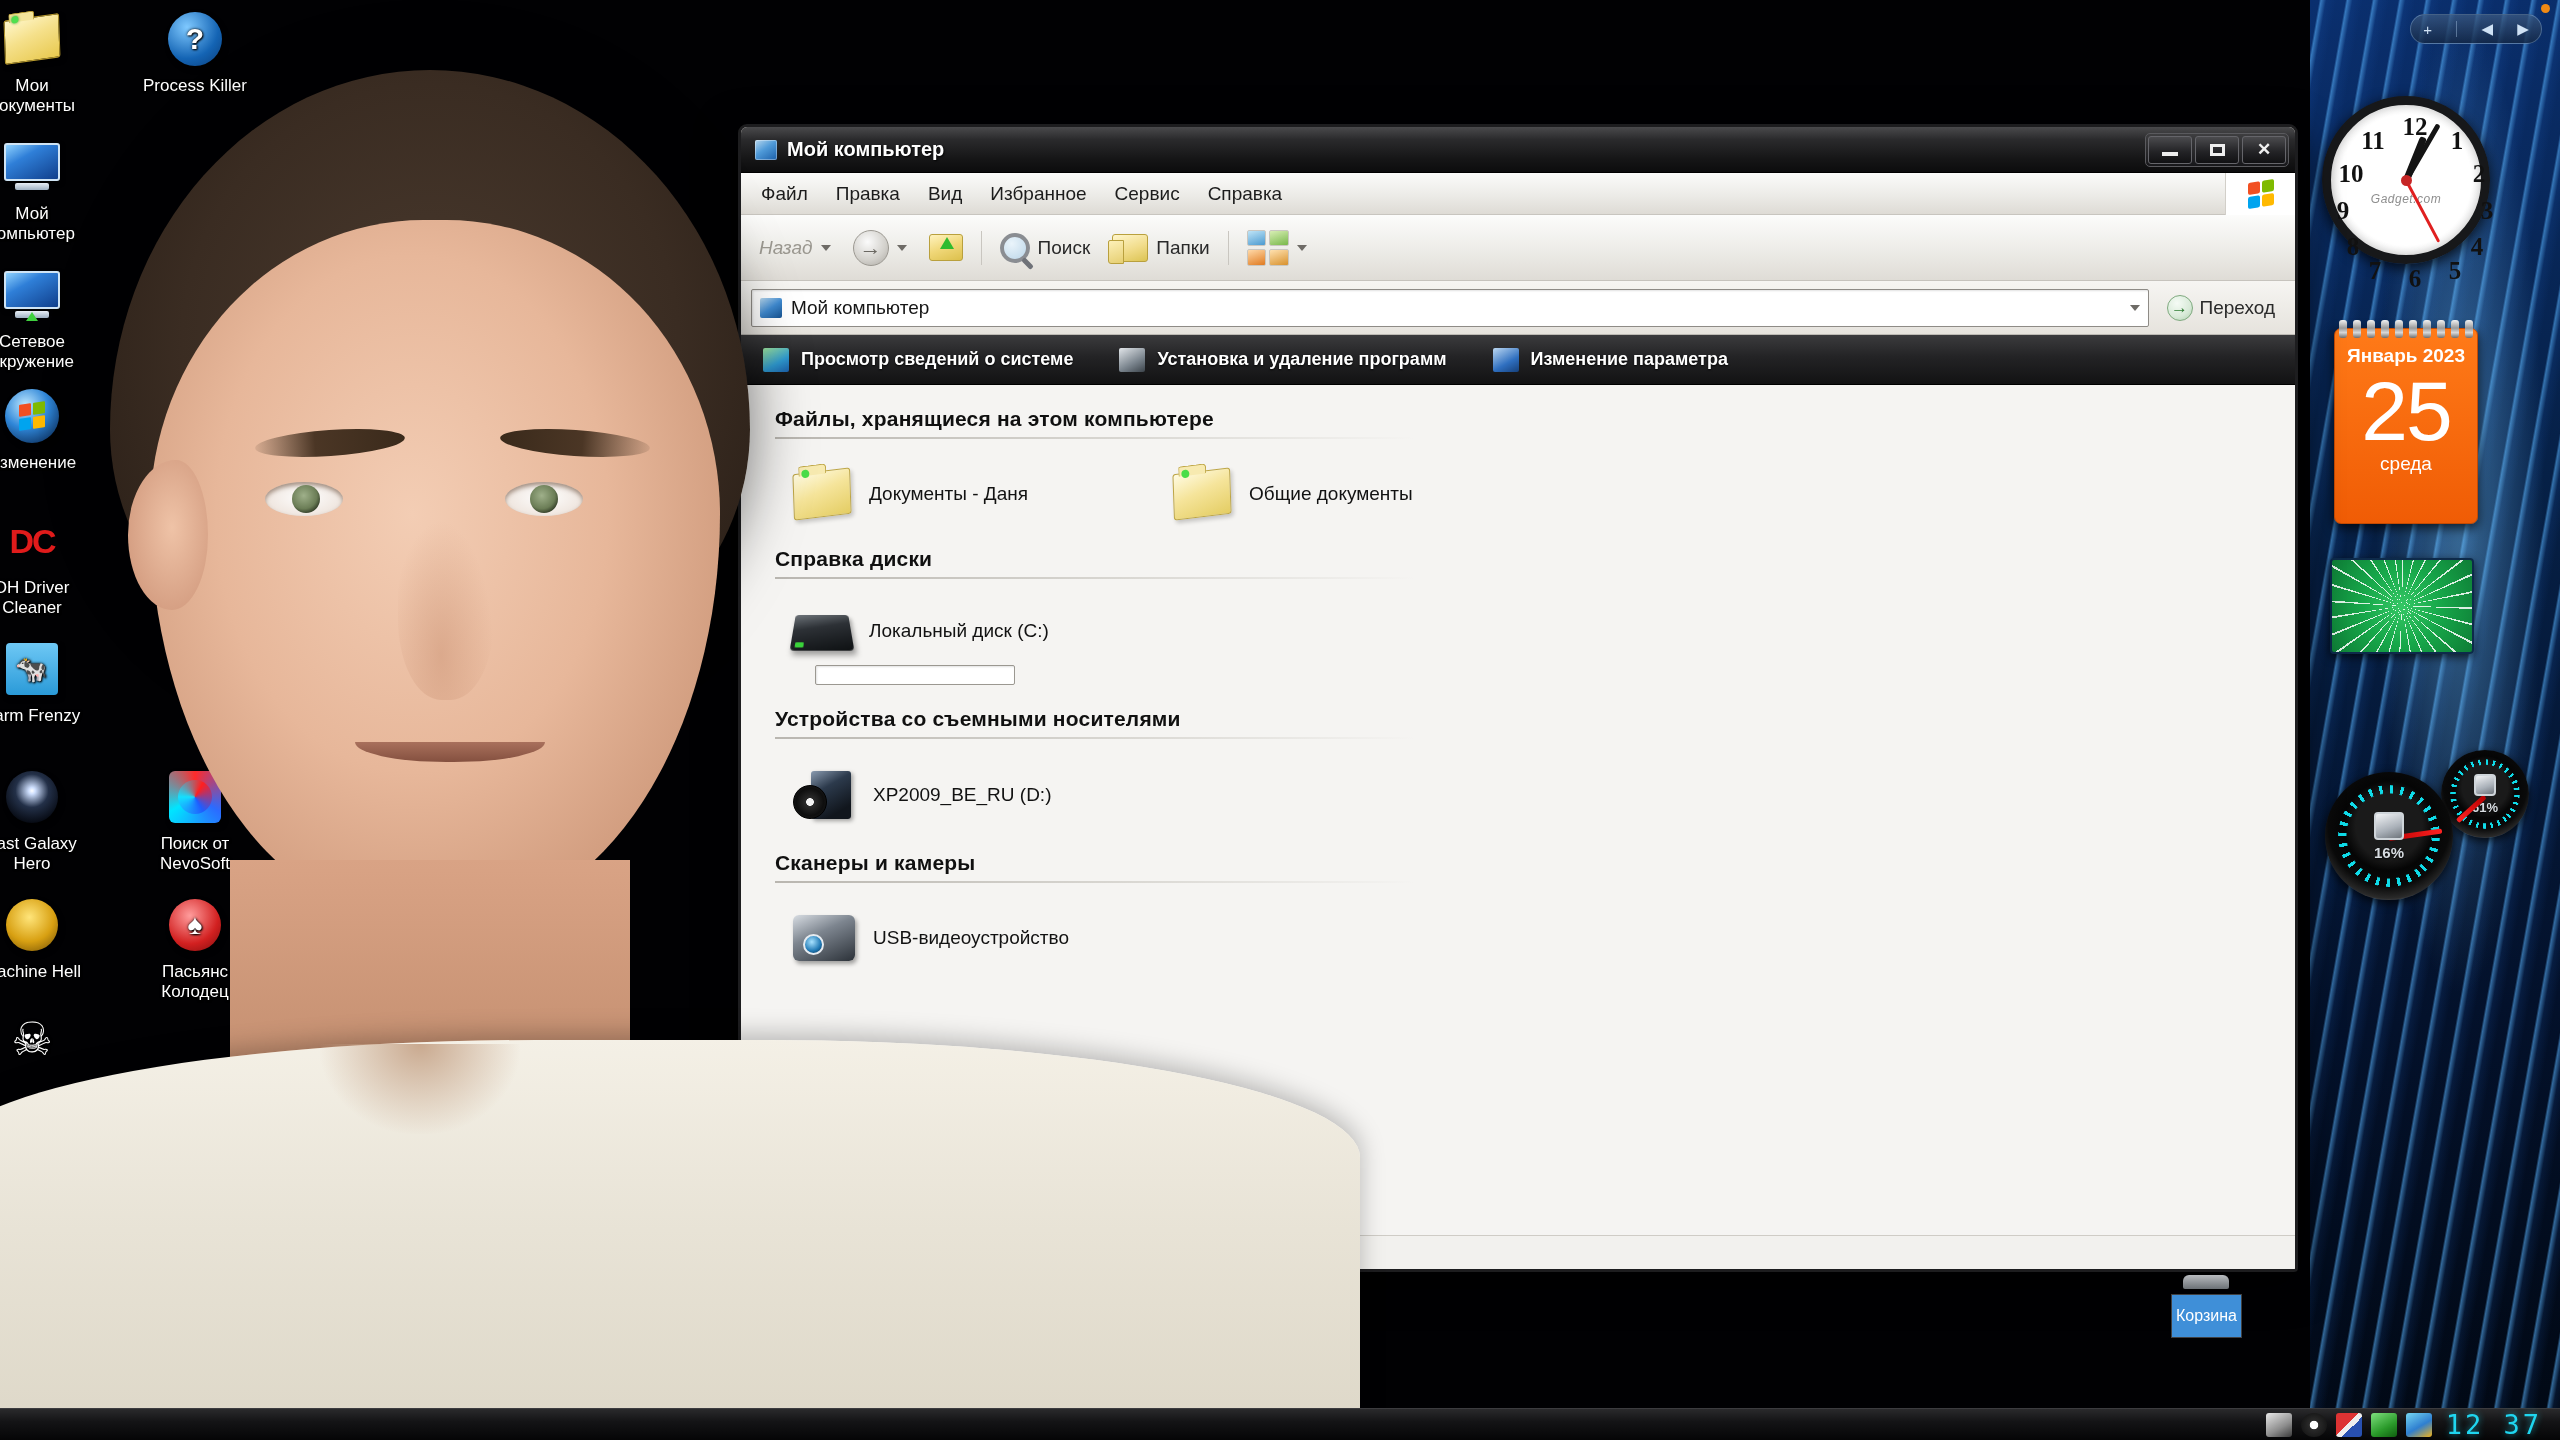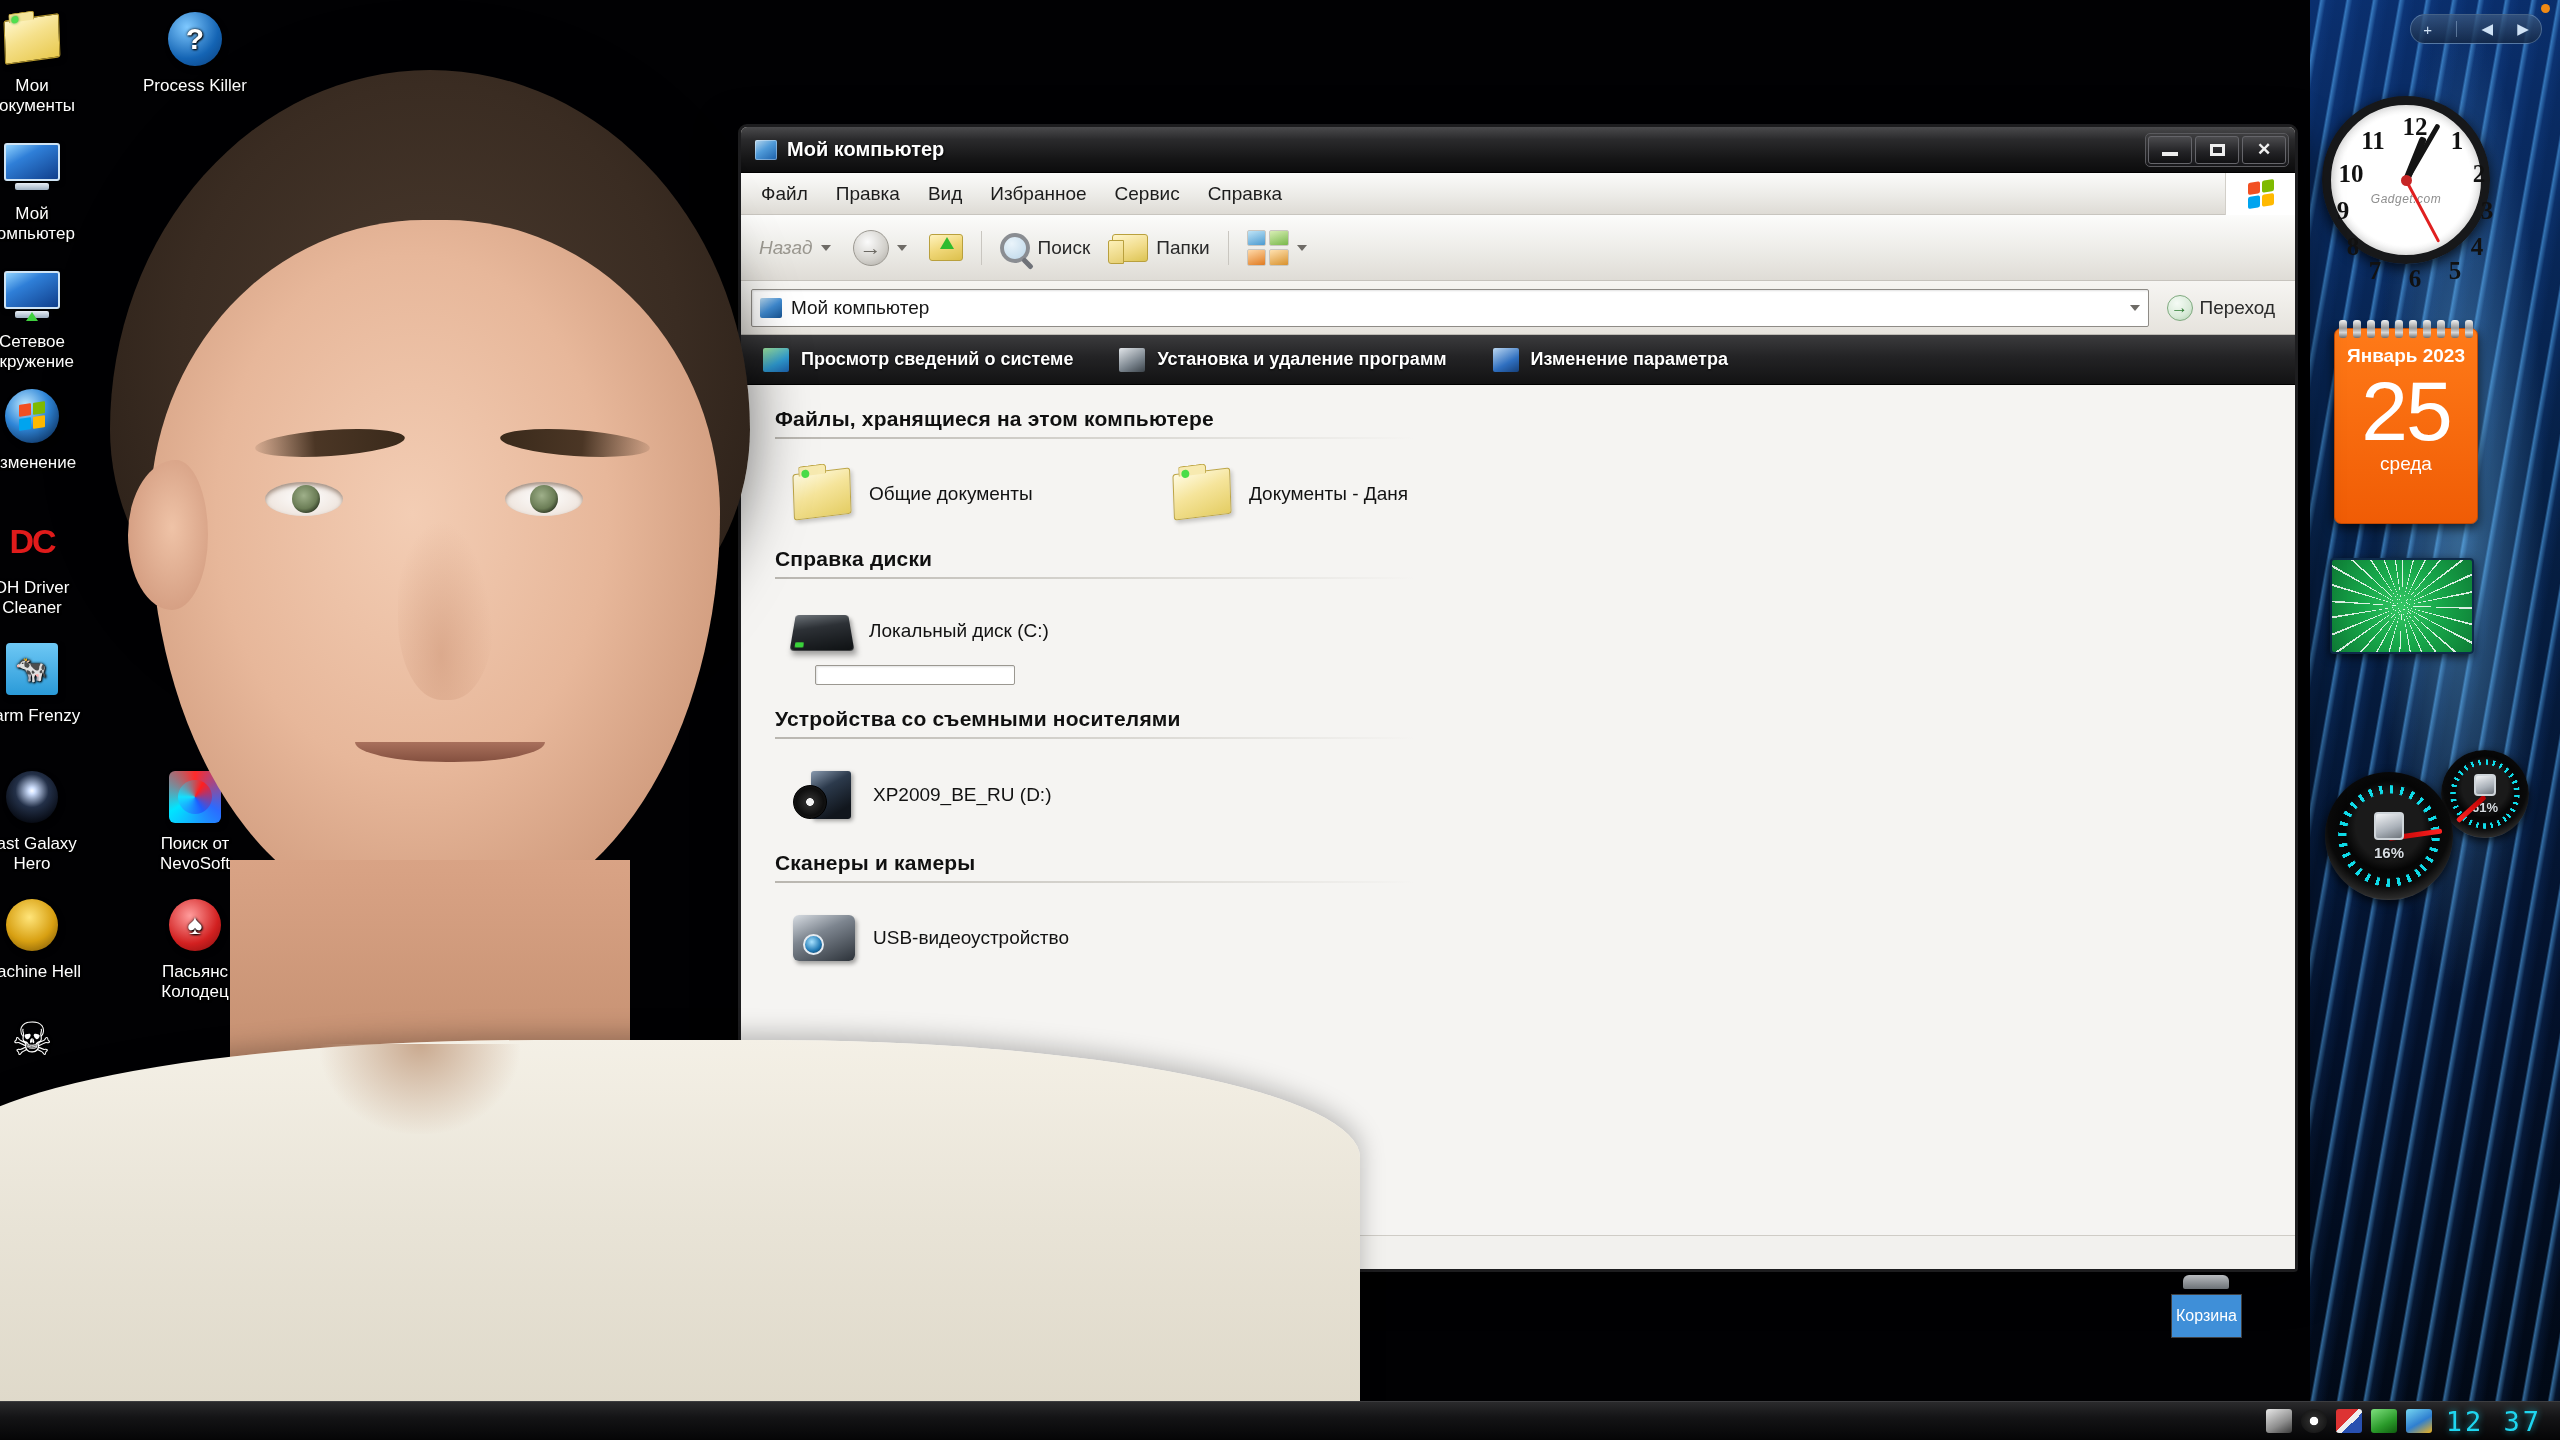--- a/index.html
+++ b/index.html
@@ -452,21 +452,21 @@
     border-radius: 6px 6px 2px 2px;
   }
   .recycle .lbl {
     display:inline-block; padding:12px 4px;
     background:#3f8fd8; color:#fff; font-size:16px;
     box-shadow: 0 0 0 1px rgba(255,255,255,.25);
   }
 
   
   .taskbar {
-    position:absolute; left:0; bottom:0; width:2560px; height:39px;
+    position:absolute; left:0; bottom:0; width:2560px; height:32px;
     background: linear-gradient(180deg,#2a2a2c 0%, #141416 40%, #050506 100%);
     border-top:1px solid #3c3c3f;
     display:flex; align-items:center; justify-content:flex-end;
     padding-right: 18px; gap: 14px;
   }
   .tray { display:flex; align-items:center; gap:9px; }
   .tray i { display:block; width:26px; height:24px; border-radius:3px; }
   .tray-clock {
     color:#1fd6f0; font-size:27px; letter-spacing:3px;
     font-family:"DejaVu Sans Mono", monospace;
@@ -752,25 +752,25 @@
     </div>
 
     <div class="content">
 
       <div class="group">
         <div class="group-head">Файлы, хранящиеся на этом компьютере</div>
         <div class="group-rule"></div>
         <div class="items">
           <div class="item">
             <span class="itm-folder"></span>
-            <span class="label">Общие документы</span>
+            <span class="label">Документы - Даня</span>
           </div>
           <div class="item">
             <span class="itm-folder"></span>
-            <span class="label">Документы - Даня</span>
+            <span class="label">Общие документы</span>
           </div>
         </div>
       </div>
 
       <div class="group">
         <div class="group-head">Справка диски</div>
         <div class="group-rule"></div>
         <div class="items">
           <div class="item">
             <span class="itm-hdd"></span>

